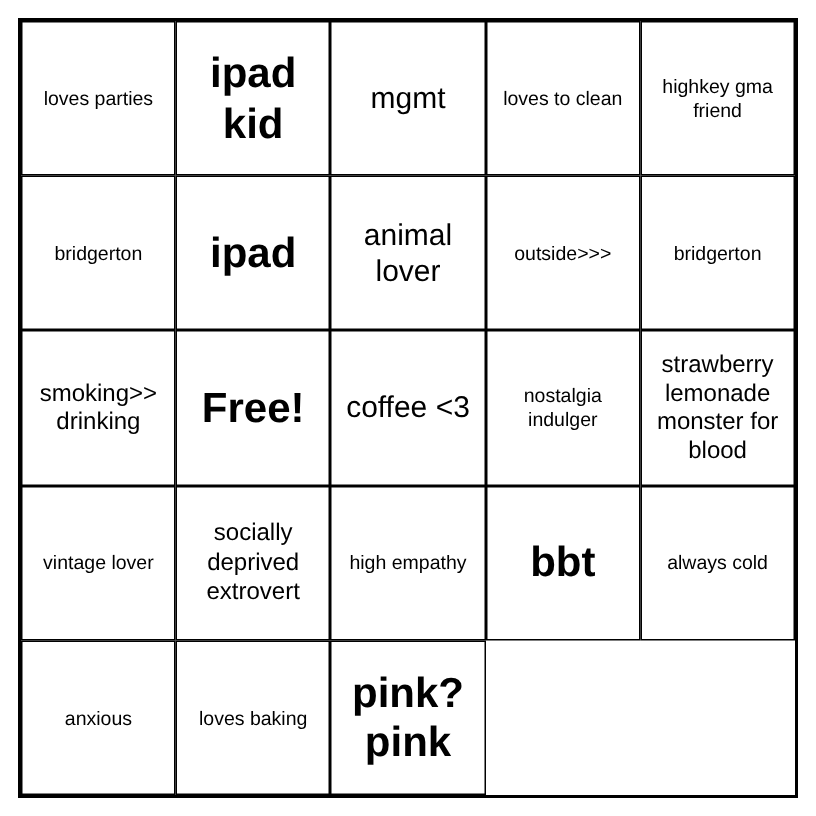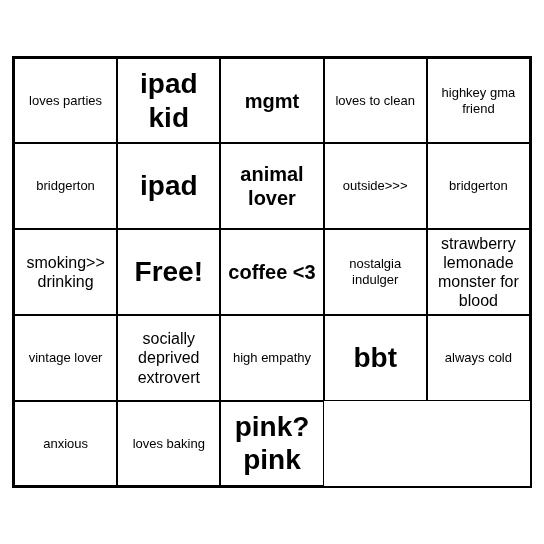--- a/index.html
+++ b/index.html
@@ -11,21 +11,21 @@
       width: 544px;
       height: 544px;
       background: #fff;
       display: flex;
       align-items: center;
       justify-content: center;
       font-family: Arial, sans-serif;
     }
     .bingo-board {
       width: 520px;
-      height: 432px;
+      height: 520px;
       border: 2px solid #000;
       display: grid;
       grid-template-columns: repeat(5, 1fr);
       grid-template-rows: repeat(5, 1fr);
     }
     .bingo-cell {
       border: 1.5px solid #000;
       display: flex;
       align-items: center;
       justify-content: center;
@@ -35,21 +35,21 @@
     }
     .bingo-cell span {
       display: block;
     }
     .size-large {
       font-size: 28px;
       font-weight: bold;
     }
     .size-medium {
       font-size: 20px;
-      font-weight: bold;
+      font-weight: normal;
     }
     .size-normal {
       font-size: 13px;
     }
     .size-small {
       font-size: 16px;
     }
   </style>
 </head>
 <body>

